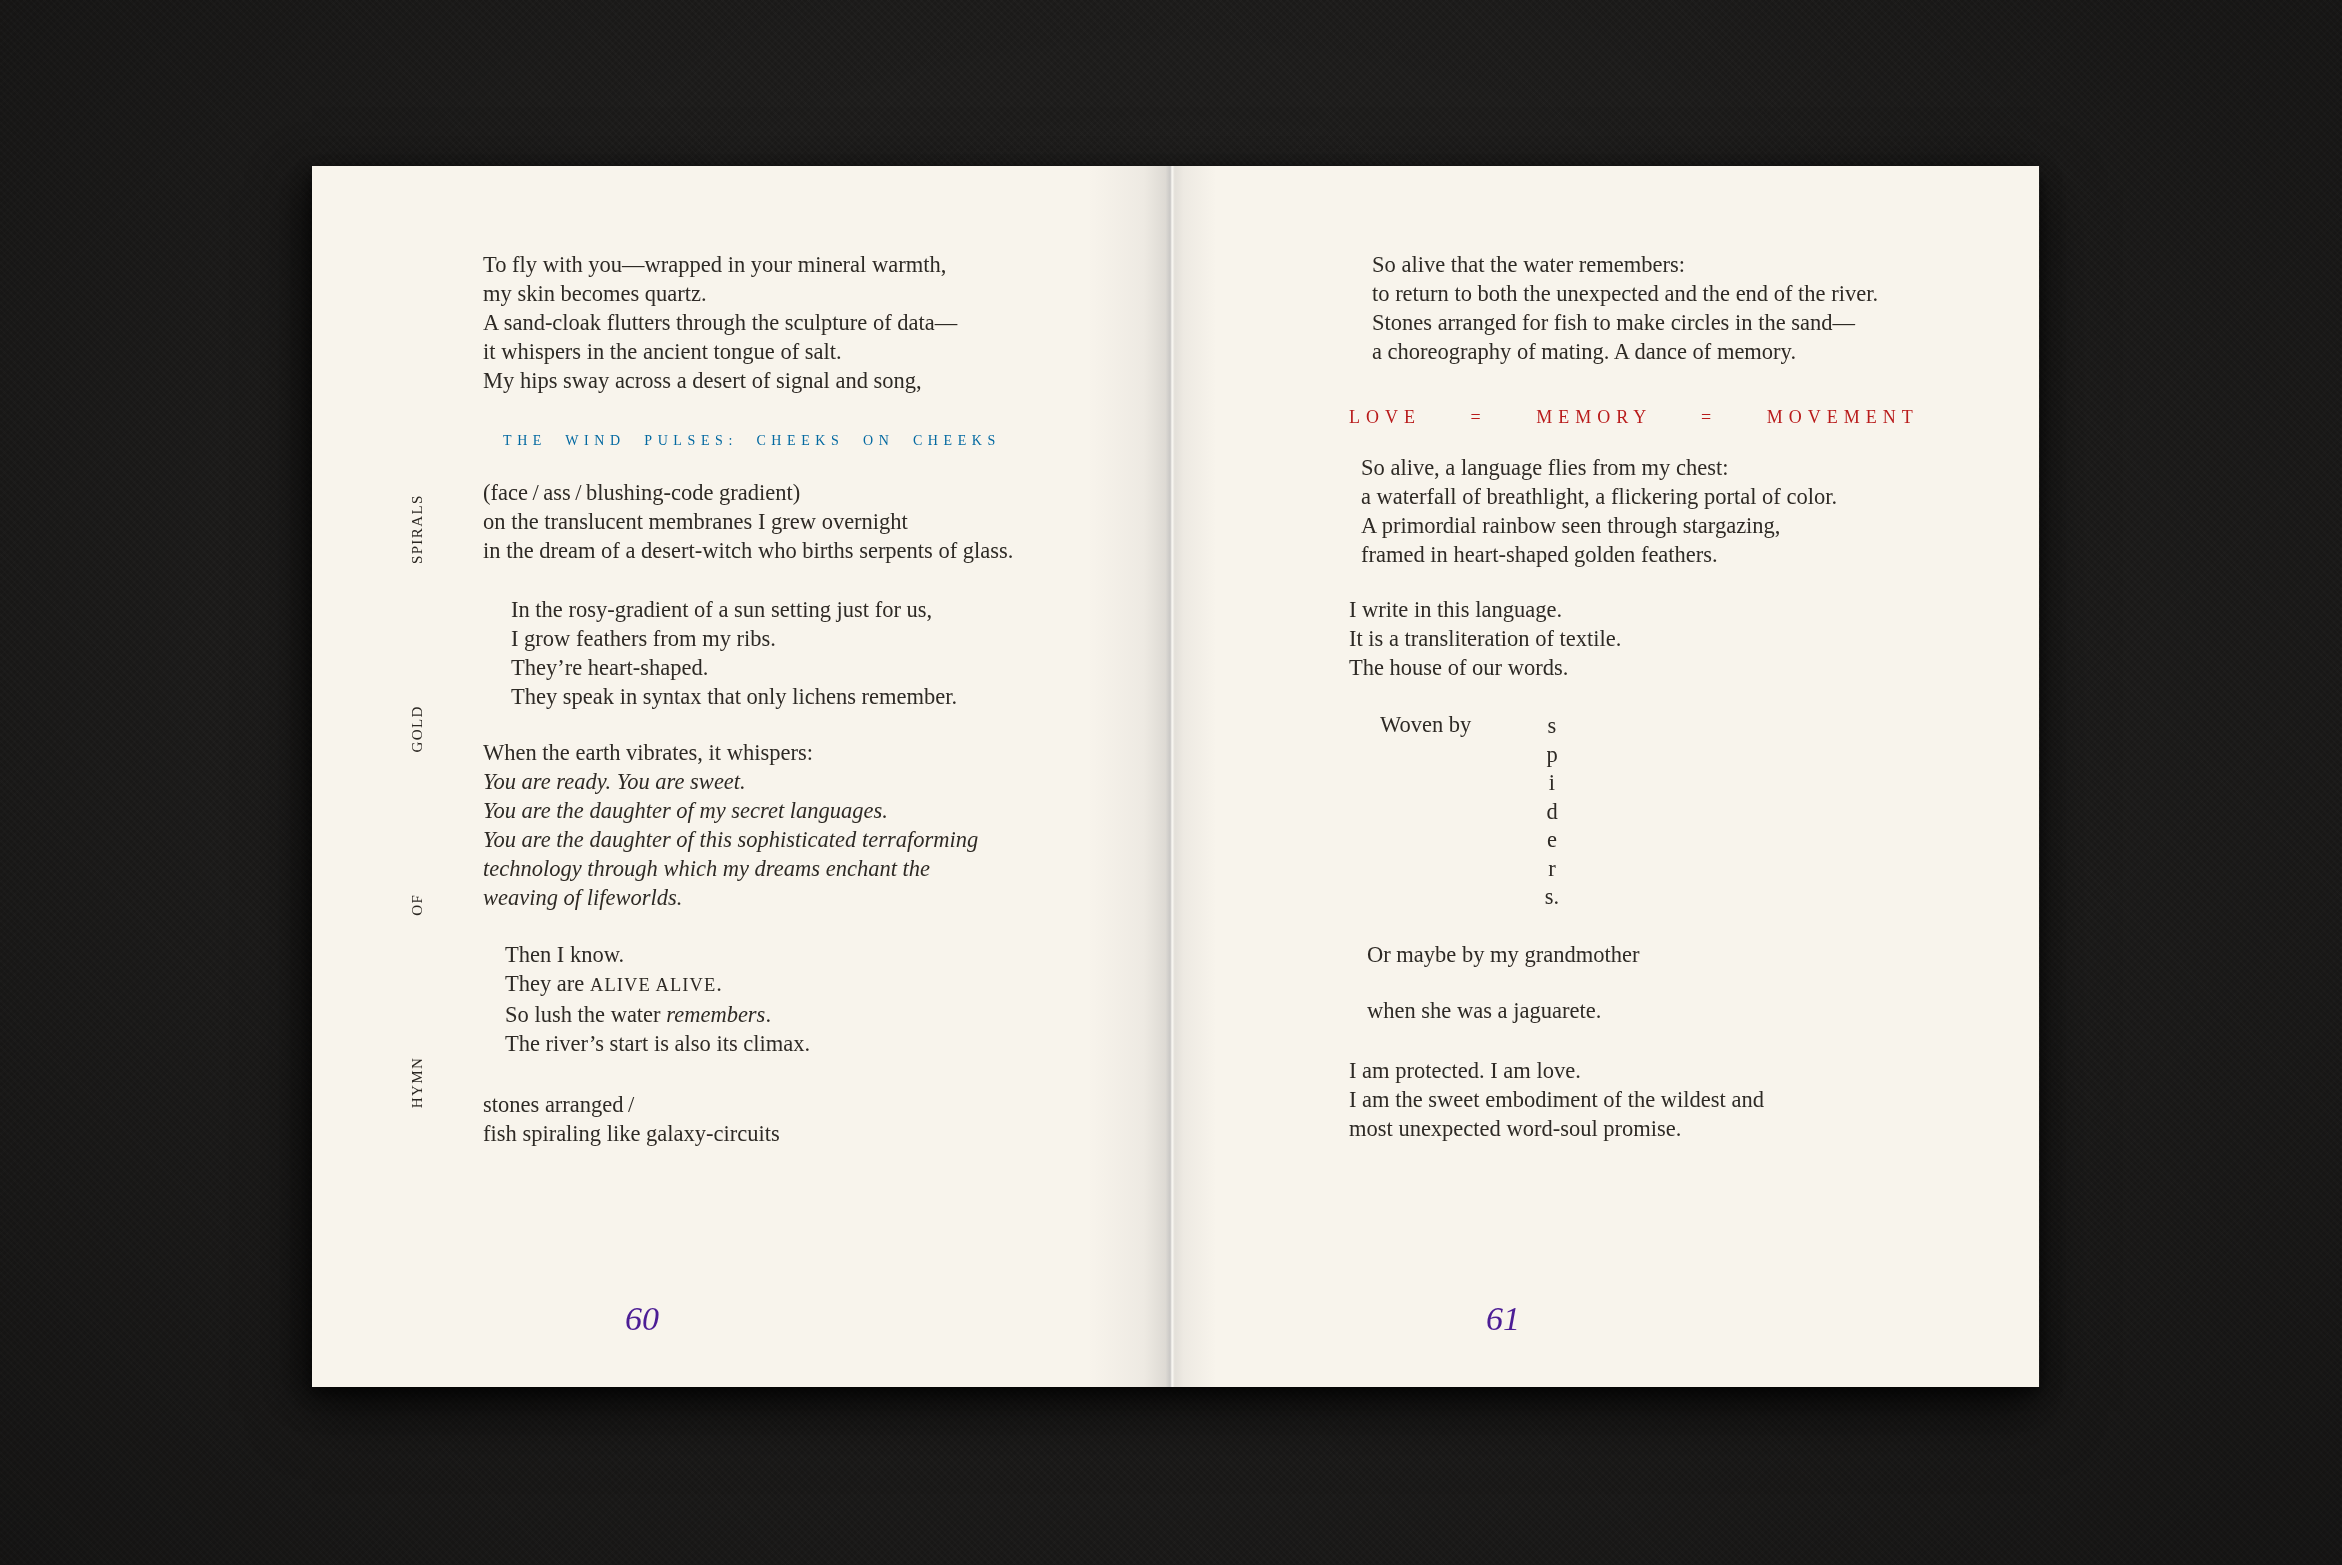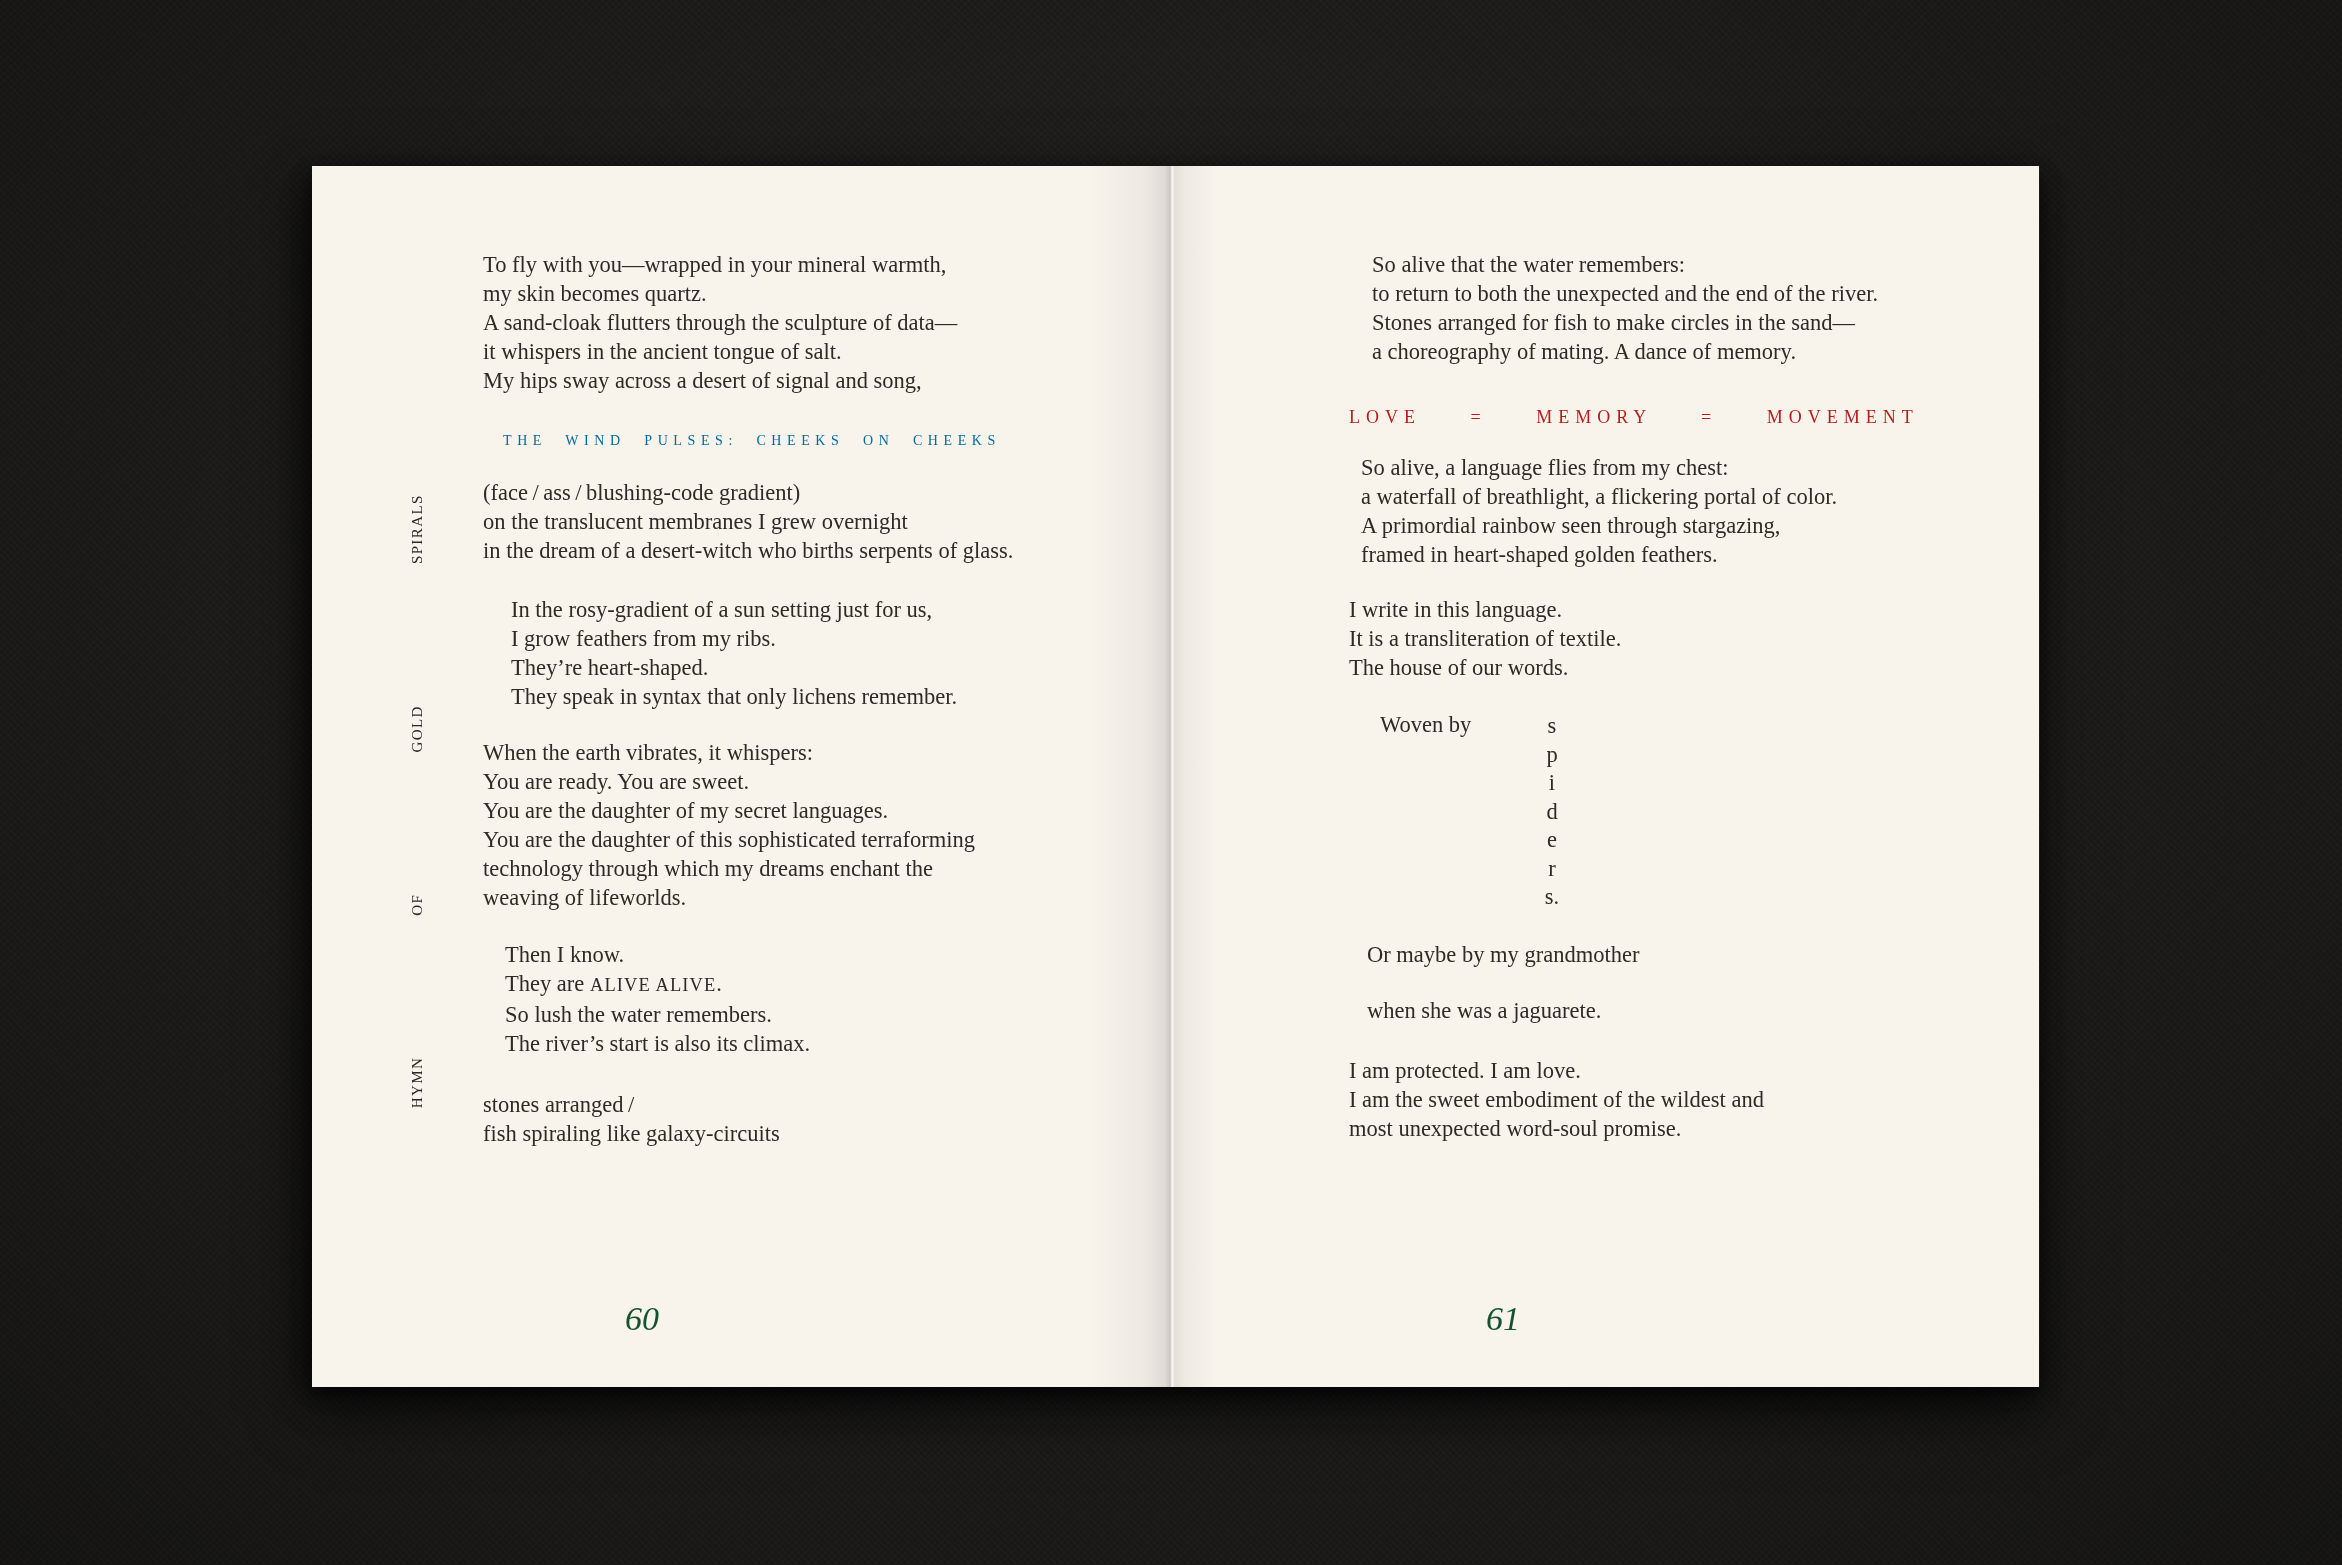--- a/index.html
+++ b/index.html
@@ -39,21 +39,21 @@
       rgba(40,42,48,0.13) 47%,
       rgba(96,100,110,0.30) 49.6%,
       rgba(150,152,160,0.38) 50.2%,
       rgba(255,255,252,0.55) 50.9%,
       rgba(40,42,48,0.10) 52.6%,
       rgba(40,42,48,0.05) 58%,
       rgba(40,42,48,0.00) 78%);
   }
   .stanza { position: absolute; font-size: 22.5px; line-height: 29px; white-space: nowrap; }
   .line { display: block; }
-  .italic { }
+  .italic { font-style: italic; }
   .inline-caps { font-size: 0.82em; letter-spacing: 0.06em; }
   .heading-caps {
     position: absolute;
     font-size: 14px; line-height: 22.5px;
     letter-spacing: 5.6px; word-spacing: 9.4px;
     white-space: nowrap;
     color: #0369a1;
   }
   .equation-caps {
     position: absolute;
@@ -77,21 +77,21 @@
     position: absolute;
     width: 28px;
     text-align: center;
     font-size: 22.5px; line-height: 28.5px;
   }
   .letter-column span { display: block; }
   .page-number {
     position: absolute;
     font-style: italic;
     font-size: 34px; line-height: 37px;
-    color: #14532d;
+    color: #4c1d95;
   }
 </style>
 </head>
 <body>
 
 <div class="book">
 
   <div class="page page-left">
 
     <div class="spine-title">HYMN OF GOLD SPIRALS</div>

